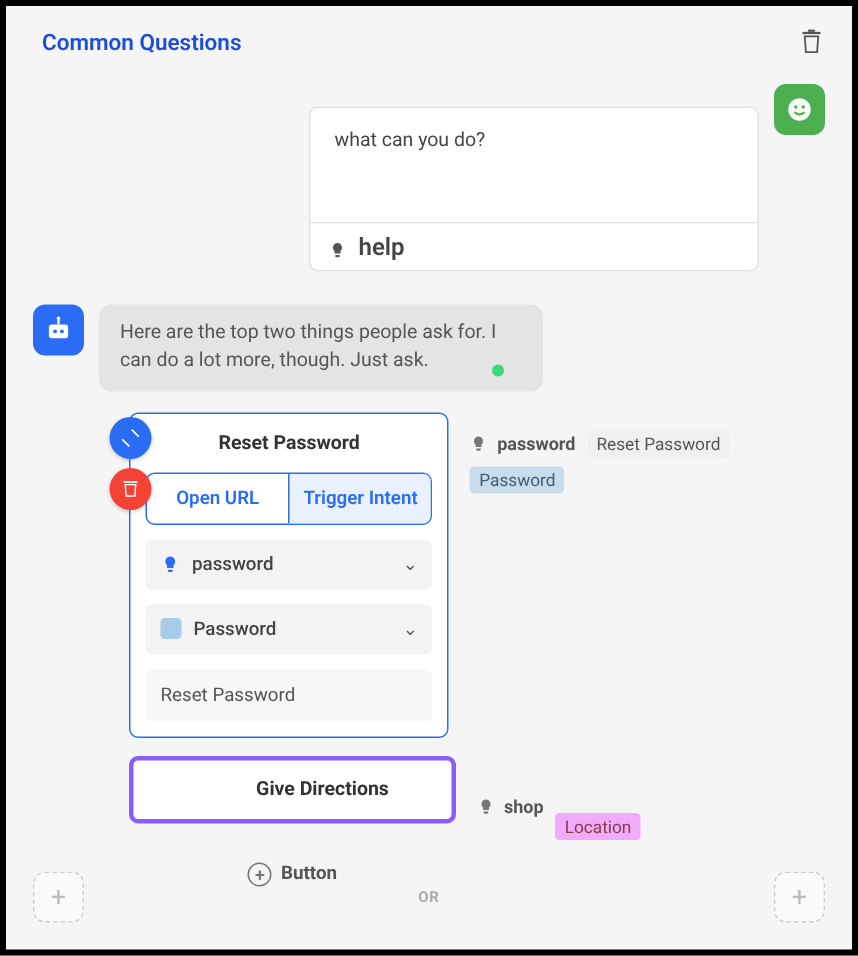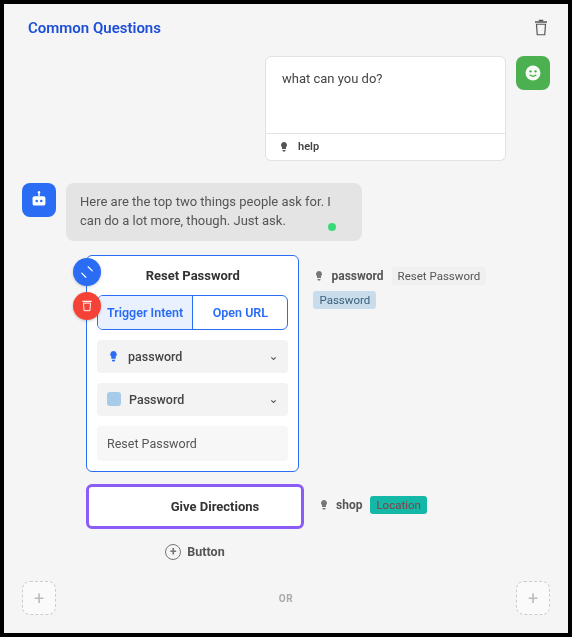--- a/index.html
+++ b/index.html
@@ -42,40 +42,40 @@
     padding: 0 18px 10px 18px;
     position: relative;
   }
   
   .user-row {
     display: flex;
     justify-content: flex-end;
     gap: 10px;
     margin-top: 8px;
   }
-  .user-block { width: 241px; }
+  .user-block { width: 300px; margin-top: 15px; }
   .user-msg {
     background: #fff;
     border: 1px solid #e2e2e2;
     border-radius: 6px 6px 0 0;
     padding: 14px 16px;
     min-height: 78px;
     font-size: 13px;
     color: #444;
   }
   .user-chip-row {
     background: #fff;
     border: 1px solid #e2e2e2;
     border-top: none;
     border-radius: 0 0 6px 6px;
     padding: 6px 12px;
     display: flex;
-    align-items: flex-start;
+    align-items: flex-end;
     gap: 8px;
-    font-size: 11px;
+    font-size: 16px;
     font-weight: 600;
     color: #444;
   }
   .bulb-icon { width: 12px; height: 14px; display: inline-block; }
   .user-avatar {
     width: 34px; height: 34px;
     background: #4caf50;
     border-radius: 8px;
     display: flex;
     align-items: center;
@@ -214,21 +214,21 @@
   }
   .meta-label { font-weight: 700; color: #555; margin-right: 2px; }
   .chip {
     background: #f0f0f0;
     border-radius: 3px;
     padding: 2px 6px;
     font-size: 11.5px;
     color: #555;
   }
   .chip.blue { background: #c9dceb; color: #3a5f7a; }
-  .chip.pink { background: #14b8a6; color: #8a3a44; }
+  .chip.pink { background: #f0abfc; color: #8a3a44; margin-top: 26px; }
   .add-btn-row {
     text-align: center;
     margin: 6px 0 4px 20px;
     width: 218px;
   }
   .add-btn {
     display: inline-flex;
     align-items: center;
     gap: 6px;
     font-size: 12.5px;
@@ -342,22 +342,22 @@
                 </svg>
               </div>
               <div class="action-handle handle-del">
                 <svg viewBox="0 0 24 24" width="14" height="14">
                   <rect x="4" y="3" width="16" height="2" fill="#fff"></rect>
                   <path d="M6 7h12l-1 13H7z" fill="none" stroke="#fff" stroke-width="1.6"></path>
                 </svg>
               </div>
               <div class="card-title">Reset Password</div>
               <div class="tab-row">
+                <div class="tab">Open URL</div>
                 <div class="tab active">Trigger Intent</div>
-                <div class="tab">Open URL</div>
               </div>
               <div class="card-body">
                 <div class="sel-row">
                   <span class="sel-left">
                     <span class="sel-icon bulb">
                       <svg viewBox="0 0 24 24" width="13" height="15">
                           <path d="M12 2a6 6 0 0 0-4 10.5V16h8v-3.5A6 6 0 0 0 12 2zM9 18h6v1.5a1.5 1.5 0 0 1-1.5 1.5h-3A1.5 1.5 0 0 1 9 19.5z" fill="#2a6df4"></path>
                         </svg>
                     </span>
                     <span>password</span>

